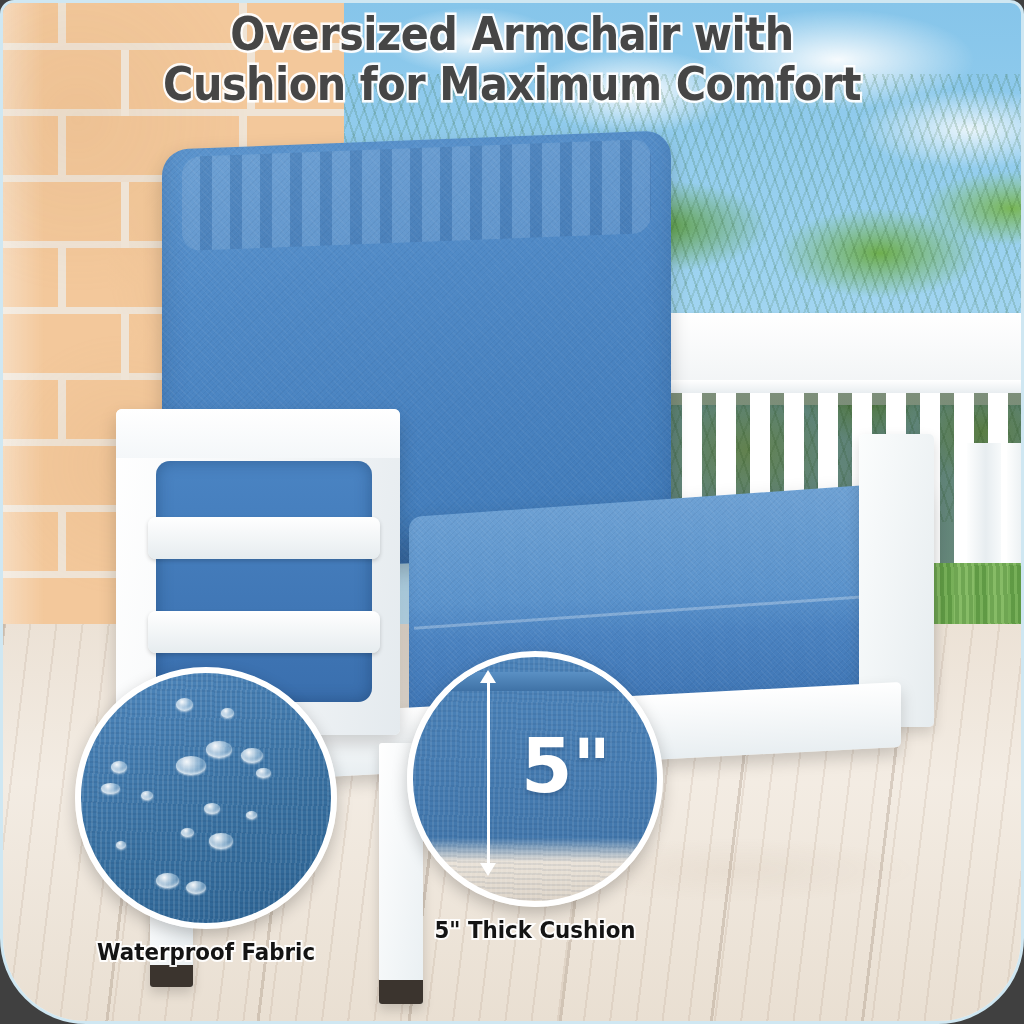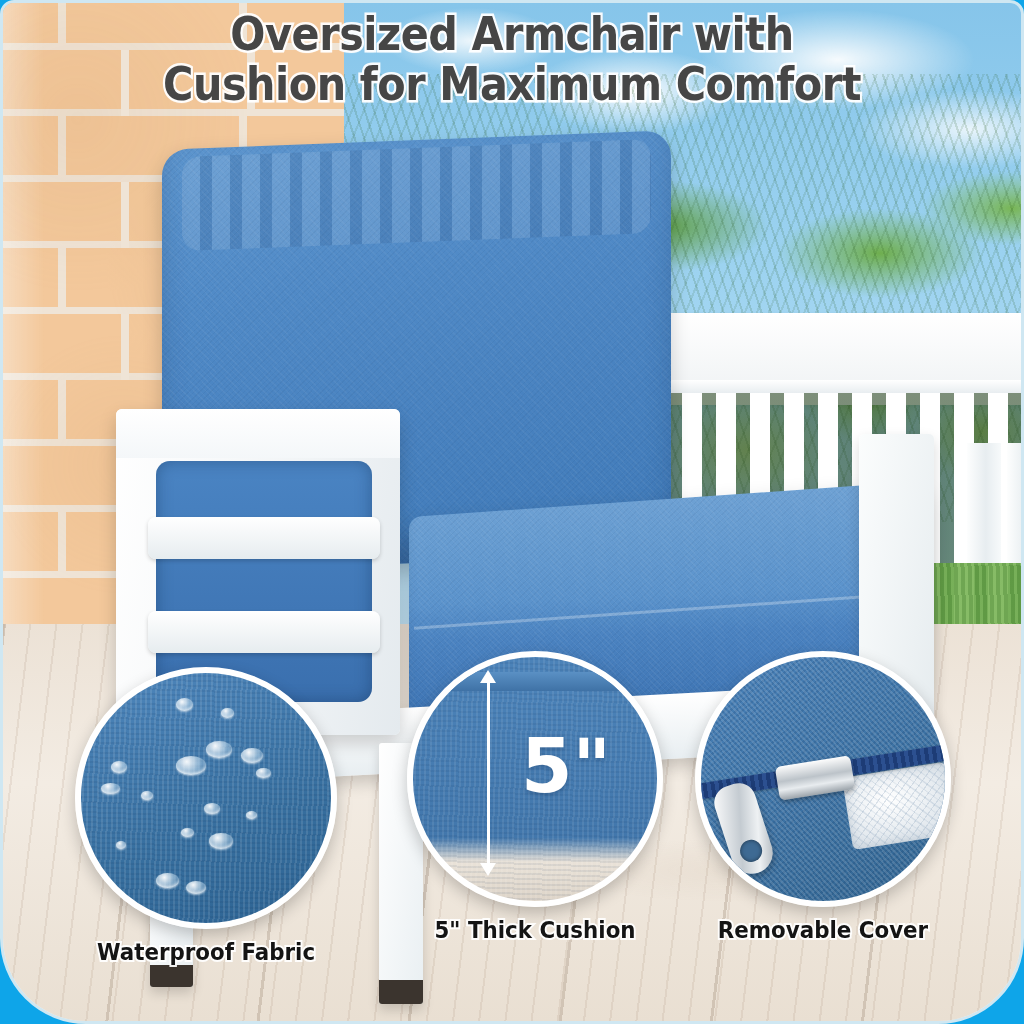--- a/index.html
+++ b/index.html
@@ -1,19 +1,19 @@
 <!DOCTYPE html>
 <html><head>
 <meta charset="utf-8">
 <style>
   * { margin:0; padding:0; box-sizing:border-box; }
   html,body { width:1024px; height:1024px; overflow:hidden; background:#ffffff;
               font-family:"Liberation Sans", sans-serif; }
 
-  #stage { position:relative; width:1024px; height:1024px; background:#0ea5e9; }
+  #stage { position:relative; width:1024px; height:1024px; background:#404040; }
 
   
   #frame {
     position:absolute; inset:0;
     border-radius:14px 14px 86px 86px;
     border:3px solid #cfe7f2;
     overflow:hidden;
     background:#eef6fb;
   }
 
@@ -369,24 +369,15 @@
         <div class="ridge"></div>
         <div class="arrow">
           <span class="ah up"></span>
           <span class="ah dn"></span>
         </div>
         <div class="inch">5"</div>
       </div>
       <div class="cap">5" Thick Cushion</div>
     </div>
 
-    <div class="feature" id="bub3">
-      <div class="bubble">
-        <div class="zip-open"></div>
-        <div class="zip-line"></div>
-        <div class="slider"></div>
-        <div class="pull"></div>
-      </div>
-      <div class="cap">Removable Cover</div>
-    </div>
 
   </div>
 </div>
 
 </body></html>

